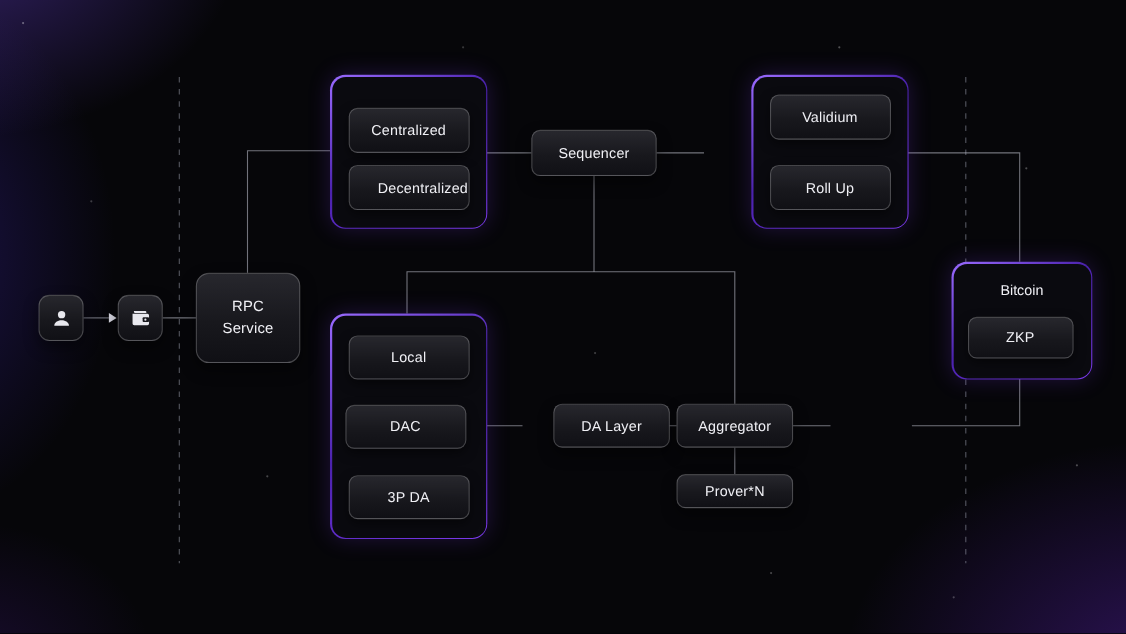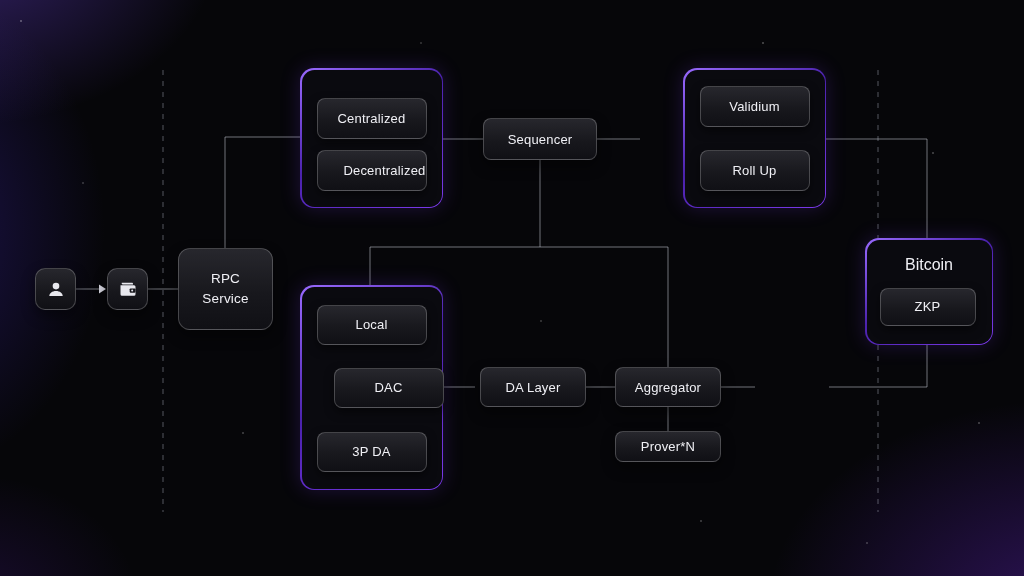--- a/index.html
+++ b/index.html
@@ -62,21 +62,21 @@
   .group-inner {
     position: relative;
     width: 100%; height: 100%;
     box-sizing: border-box;
     border-radius: 12.5px;
     background: #0a0a0f;
   }
   .group .node { box-shadow: 0 4px 10px rgba(0,0,0,0.5); }
   .group-label {
     position: absolute; left: 0; right: 0; top: 16px;
-    text-align: center; font-size: 16px; color: var(--box-text, #f0f0f5);
+    text-align: center; font-size: 13px; color: var(--box-text, #f0f0f5);
   }
 </style>
 </head>
 <body>
 
 <div class="canvas">
 
   <div class="stars"></div>
 
   <svg class="wires" width="1024" height="576" viewBox="0 0 1024 576">
@@ -154,30 +154,30 @@
         <span>ZKP</span>
       </div>
     </div>
   </div>
 
   <div class="group" style="left:300px; top:285px; width:140px; height:202px;">
     <div class="group-inner">
       <div class="node" style="left:15px; top:18px; width:110px; height:40px;">
         <span>Local</span>
       </div>
-      <div class="node" style="left:32px; top:81px; width:110px; height:40px;">
+      <div class="node" style="left:12px; top:81px; width:110px; height:40px;">
         <span>DAC</span>
       </div>
       <div class="node" style="left:15px; top:145px; width:110px; height:40px;">
         <span>3P DA</span>
       </div>
     </div>
   </div>
 
-  <div class="node" style="left:480px; top:367px; width:106px; height:40px;">
+  <div class="node" style="left:503px; top:367px; width:106px; height:40px;">
     <span>DA Layer</span>
   </div>
 
   <div class="node" style="left:615px; top:367px; width:106px; height:40px;">
     <span>Aggregator</span>
   </div>
 
   <div class="node" style="left:615px; top:431px; width:106px; height:31px;">
     <span>Prover*N</span>
   </div>

